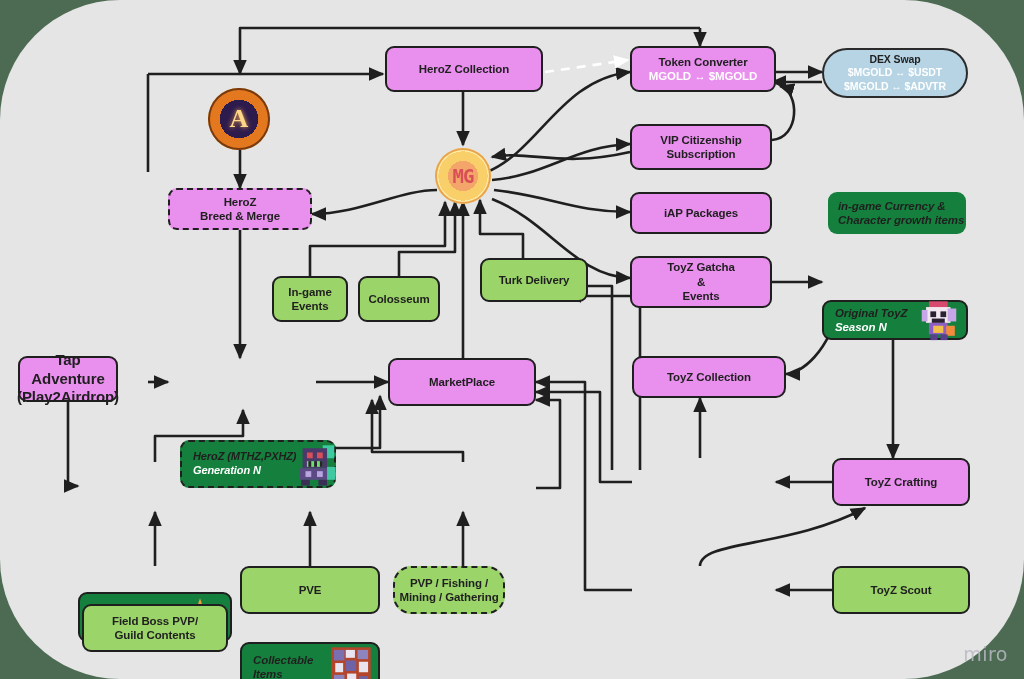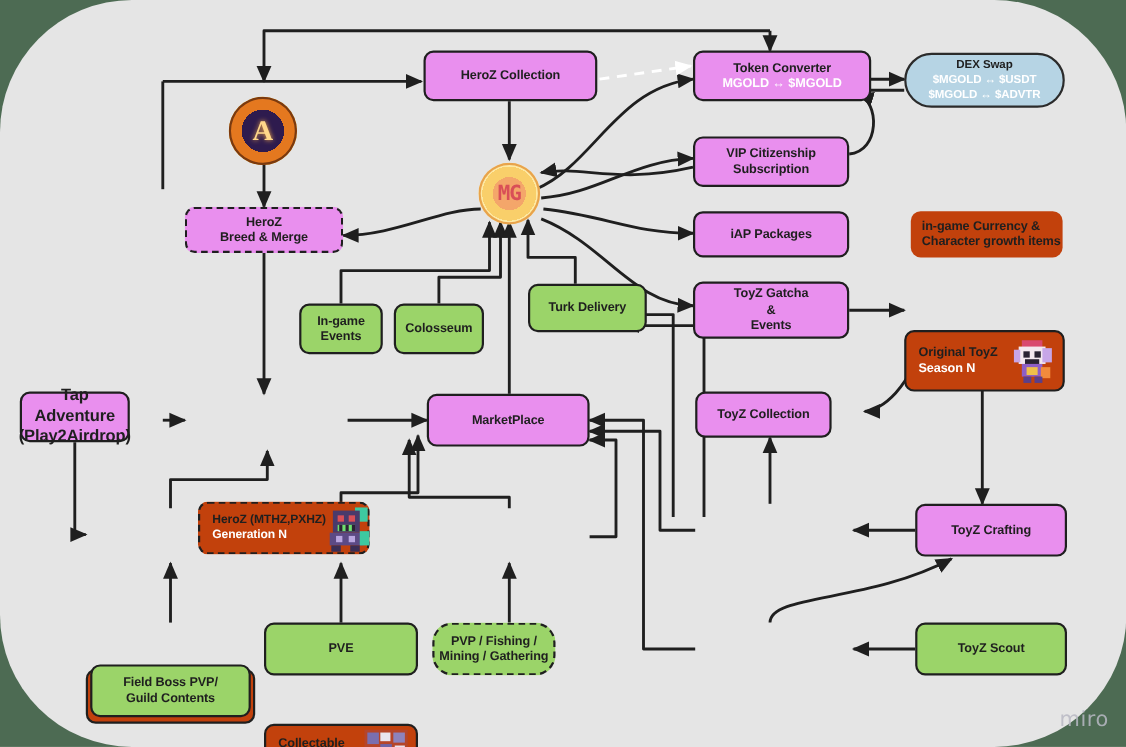--- a/index.html
+++ b/index.html
@@ -36,21 +36,21 @@
     font-weight: bold;
     font-size: 11.5px;
     line-height: 1.25;
     text-align: center;
     letter-spacing: -0.1px;
   }
   .node .lines { display: flex; flex-direction: column; align-items: center; }
 
   .purple { background: #e98fee; }
   .green  { background: #9bd469; }
-  .yellow { background: #c2410c; }
+  .yellow { background: #15803d; font-style: italic; }
   .blue   { background: #b6d4e4; border-color: #2b2b2b; border-radius: 2px; }
 
   .dashed { border-style: dashed; }
 
   .sub-white { color: #ffffff; font-weight: bold; }
 
   
   .item {
     justify-content: flex-start;
     padding-left: 11px;
@@ -190,21 +190,21 @@
 <div class="token-icon" style="left:435px; top:148px; width:56px; height:56px; background:
      radial-gradient(circle at 50% 50%, #f4a66a 0 38%, #f9cf6a 38% 62%, #fde9a4 62% 82%, #f2b544 82% 100%);
      box-shadow: inset 0 0 0 2px #e8a34c;">
   <div style="position:absolute; left:0; top:0; width:100%; height:100%; display:flex; align-items:center; justify-content:center; color:#d94f57; font-size:19px; font-weight:bold; font-family:'DejaVu Sans Mono',monospace; letter-spacing:-1px;">MG</div>
 </div>
 
 <div class="node purple" style="left:385px; top:46px; width:158px; height:46px;">
   <span class="lines">HeroZ Collection</span>
 </div>
 
-<div class="node purple" style="left:630px; top:46px; width:162px; height:46px;">
+<div class="node purple" style="left:630px; top:46px; width:146px; height:46px;">
   <span class="lines">
     <span>Token Converter</span>
     <span class="sub-white">MGOLD ↔ $MGOLD</span>
   </span>
 </div>
 
 <div class="node blue" style="left:822px; top:48px; width:146px; height:50px; font-size:10.5px;border-radius:25px;">
   <span class="lines">
     <span>DEX Swap</span>
     <span class="sub-white">$MGOLD ↔ $USDT</span>
@@ -238,21 +238,21 @@
 </div>
 
 <div class="node purple" style="left:630px; top:256px; width:142px; height:52px;">
   <span class="lines">
     <span>ToyZ Gatcha</span>
     <span>&amp;</span>
     <span>Events</span>
   </span>
 </div>
 
-<div class="node yellow item" style="left:822px; top:258px; width:146px; height:56px;">
+<div class="node yellow item" style="left:822px; top:258px; width:146px; height:40px;">
   <span class="lines">
     <span>Original ToyZ</span>
     <span class="sub-white">Season N</span>
   </span>
   <svg class="sprite" viewBox="0 0 32 32">
     <rect x="9" y="3" width="13" height="5" fill="#d9486f"></rect>
     <rect x="7" y="7" width="17" height="11" fill="#f3e7ef"></rect>
     <rect x="10" y="10" width="4" height="4" fill="#2a2233"></rect>
     <rect x="17" y="10" width="4" height="4" fill="#2a2233"></rect>
     <rect x="11" y="15" width="9" height="3" fill="#2a2233"></rect>
@@ -274,21 +274,21 @@
 </div>
 
 <div class="node green" style="left:358px; top:276px; width:82px; height:46px;">
   <span class="lines">Colosseum</span>
 </div>
 
 <div class="node green" style="left:480px; top:258px; width:108px; height:44px;">
   <span class="lines">Turk Delivery</span>
 </div>
 
-<div class="node purple" style="left:632px; top:356px; width:124px; height:42px;">
+<div class="node purple" style="left:632px; top:356px; width:154px; height:42px;border-radius:10px;">
   <span class="lines">ToyZ Collection</span>
 </div>
 
 <div class="node purple" style="left:18px; top:356px; width:100px; height:46px; font-size:15px;">
   <span class="lines">
     <span>Tap Adventure</span>
     <span>(Play2Airdrop)</span>
   </span>
 </div>
 

